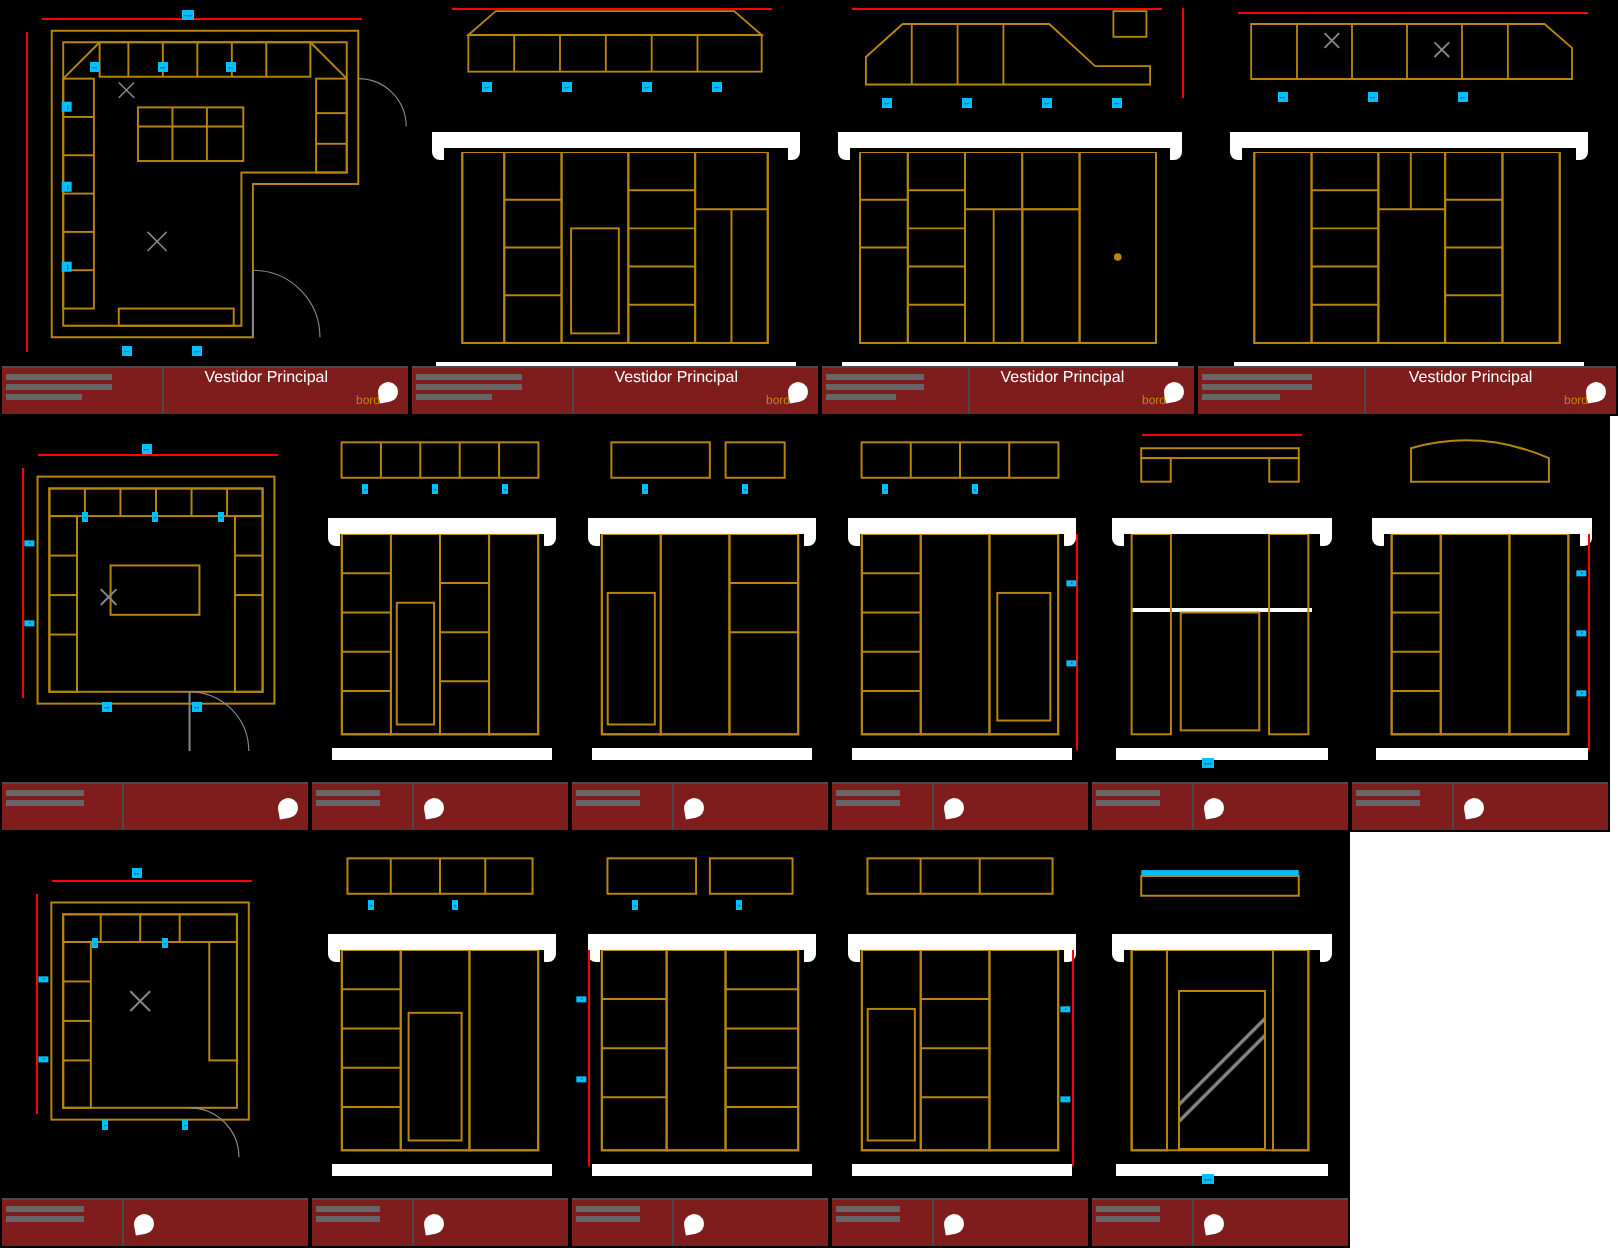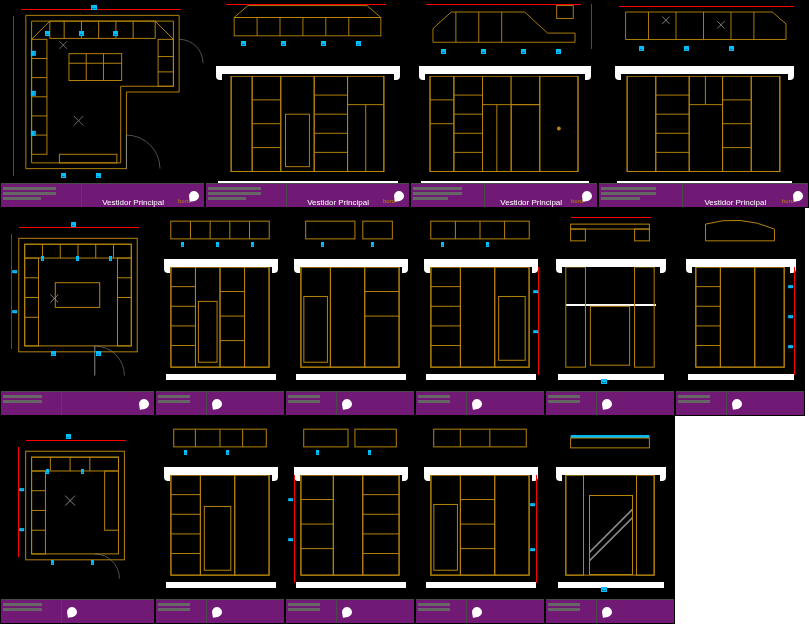--- a/index.html
+++ b/index.html
@@ -45,24 +45,24 @@
   .row3 .sheet:nth-child(1) { width: 155px; }
   .row3 .filler { flex: 1; background: #fff; }
 
   .drawing-area {
     flex: 1;
     position: relative;
     overflow: hidden;
   }
   .titleblock {
     height: 24px;
-    background: #701a75;
+    background: #7f1d1d;
     border-top: 1px solid #4a4a4a;
     display: flex;
-    align-items: flex-end;
+    align-items: flex-start;
     position: relative;
   }
   .tb-info {
     width: 40%;
     height: 100%;
     border-right: 1px solid #4a4a4a;
     padding: 1px 2px;
   }
   .tb-info-line {
     height: 3px;

